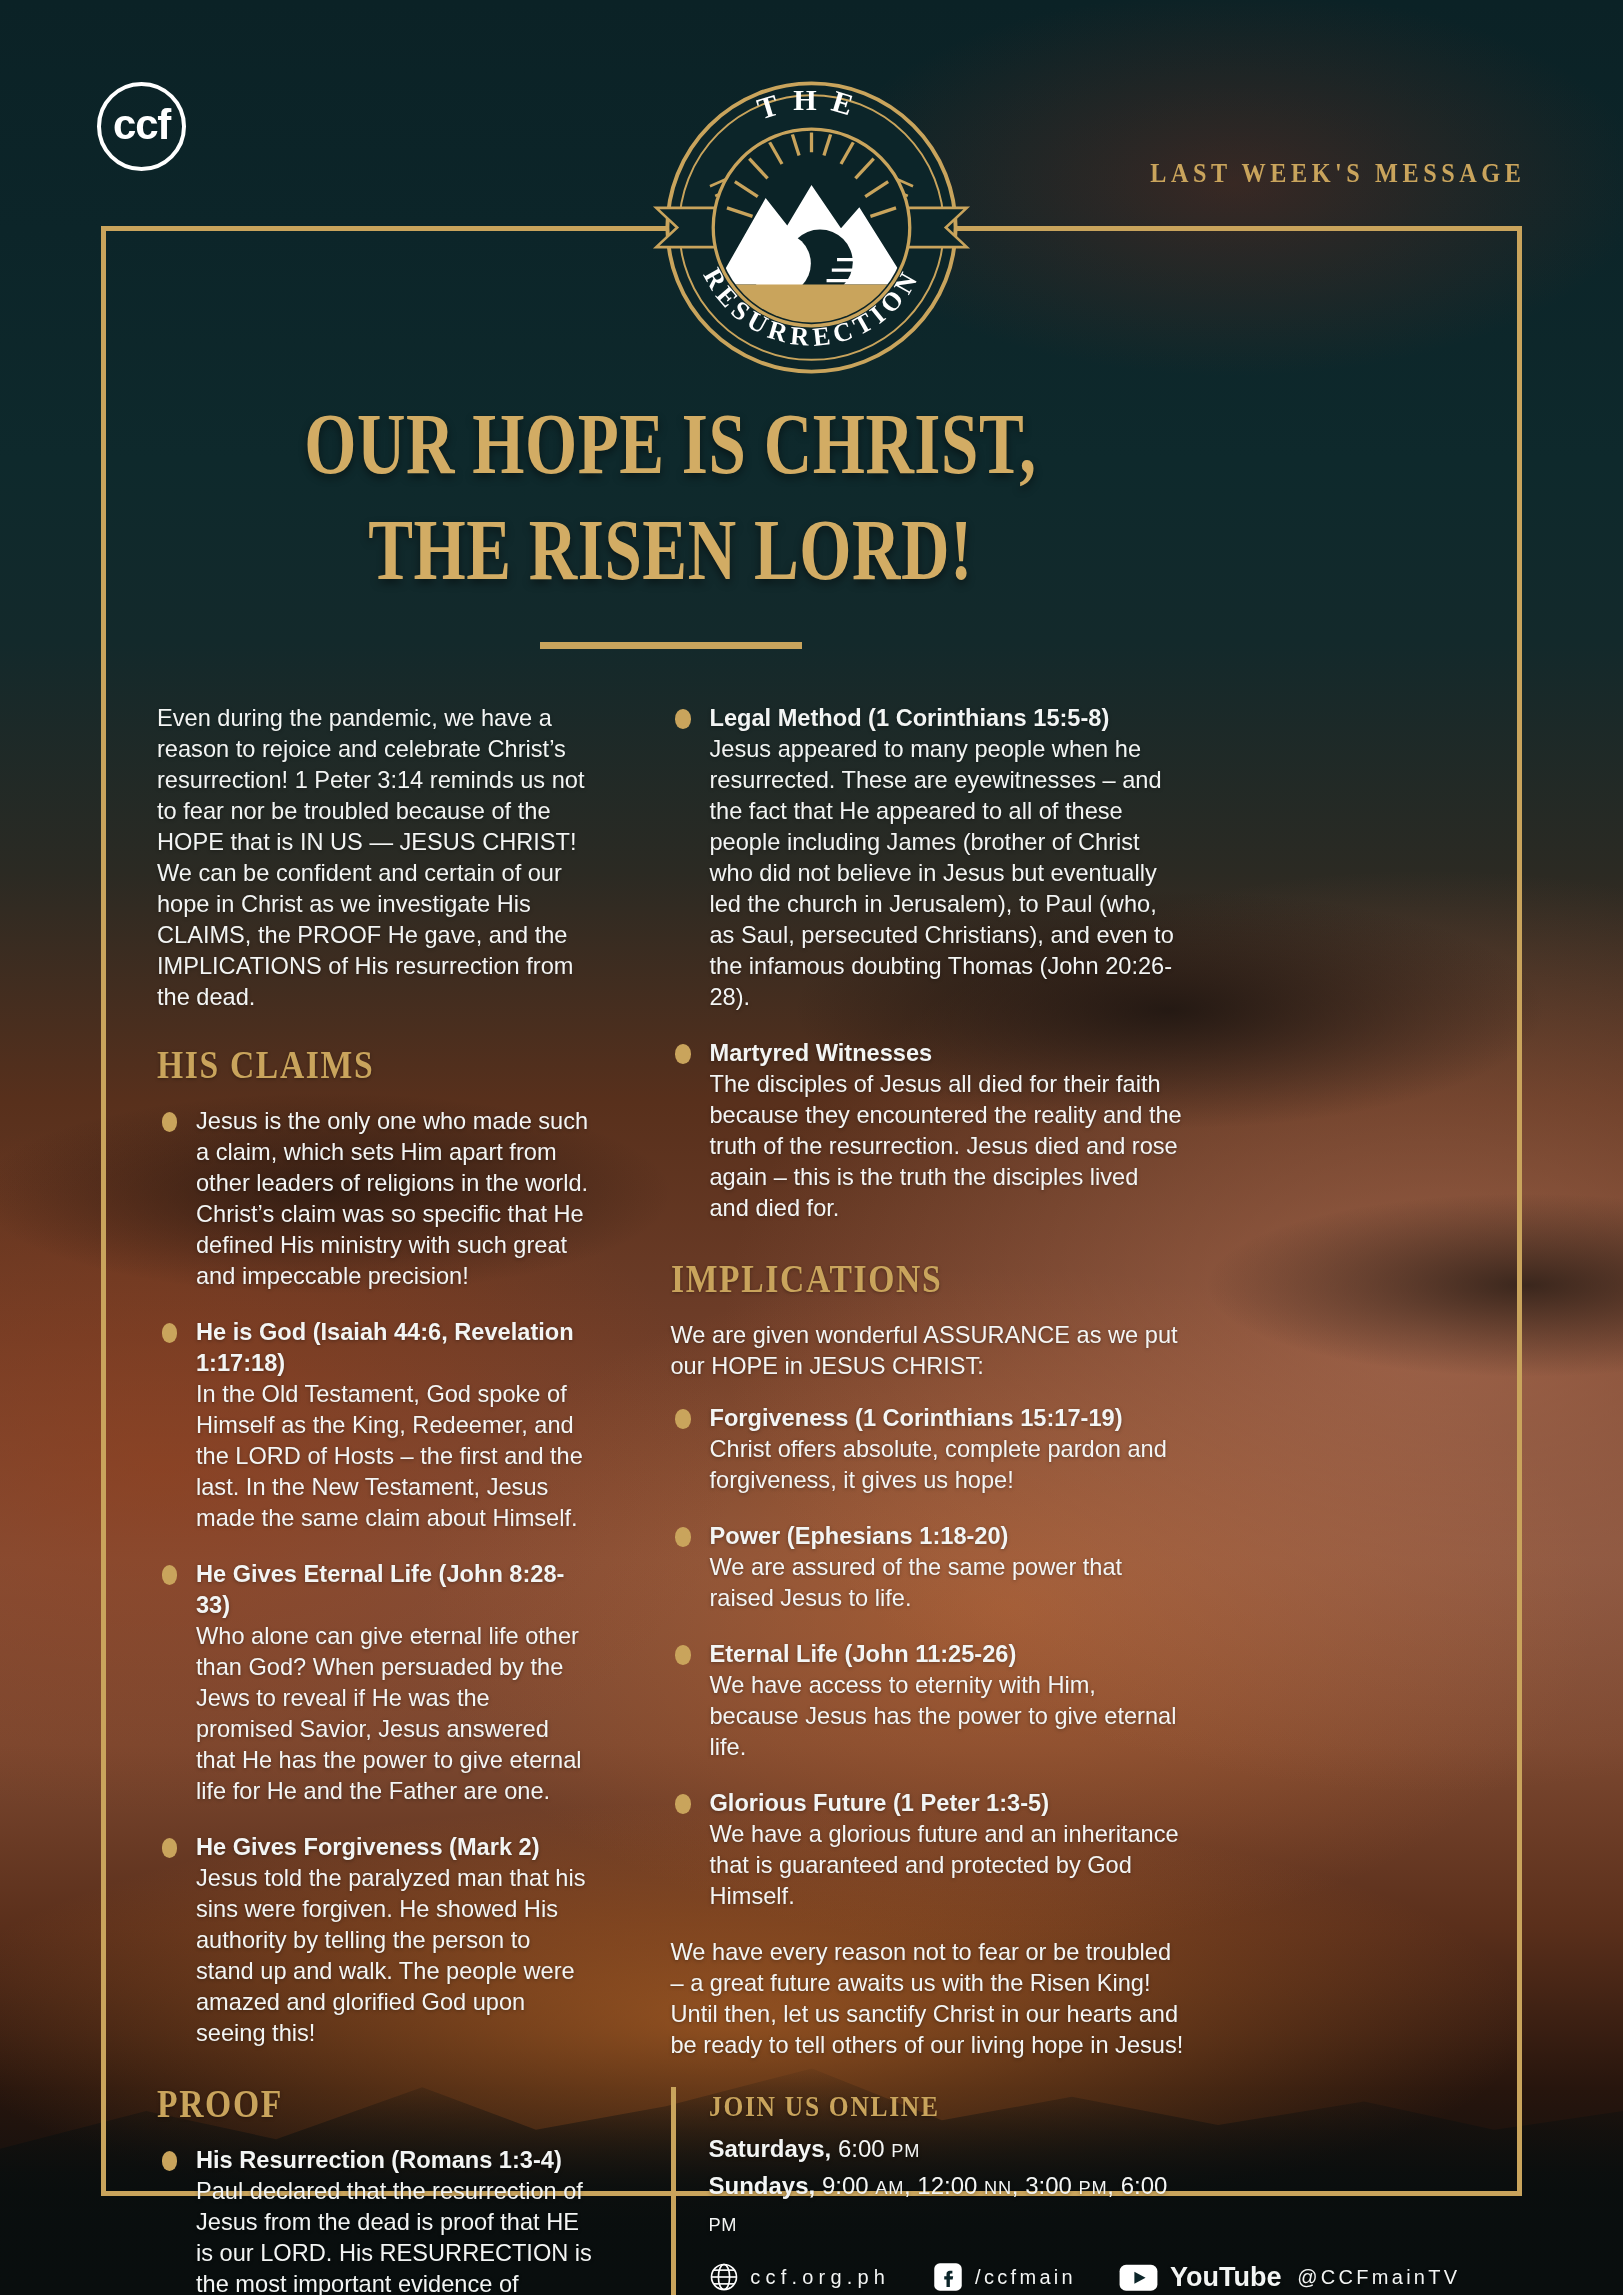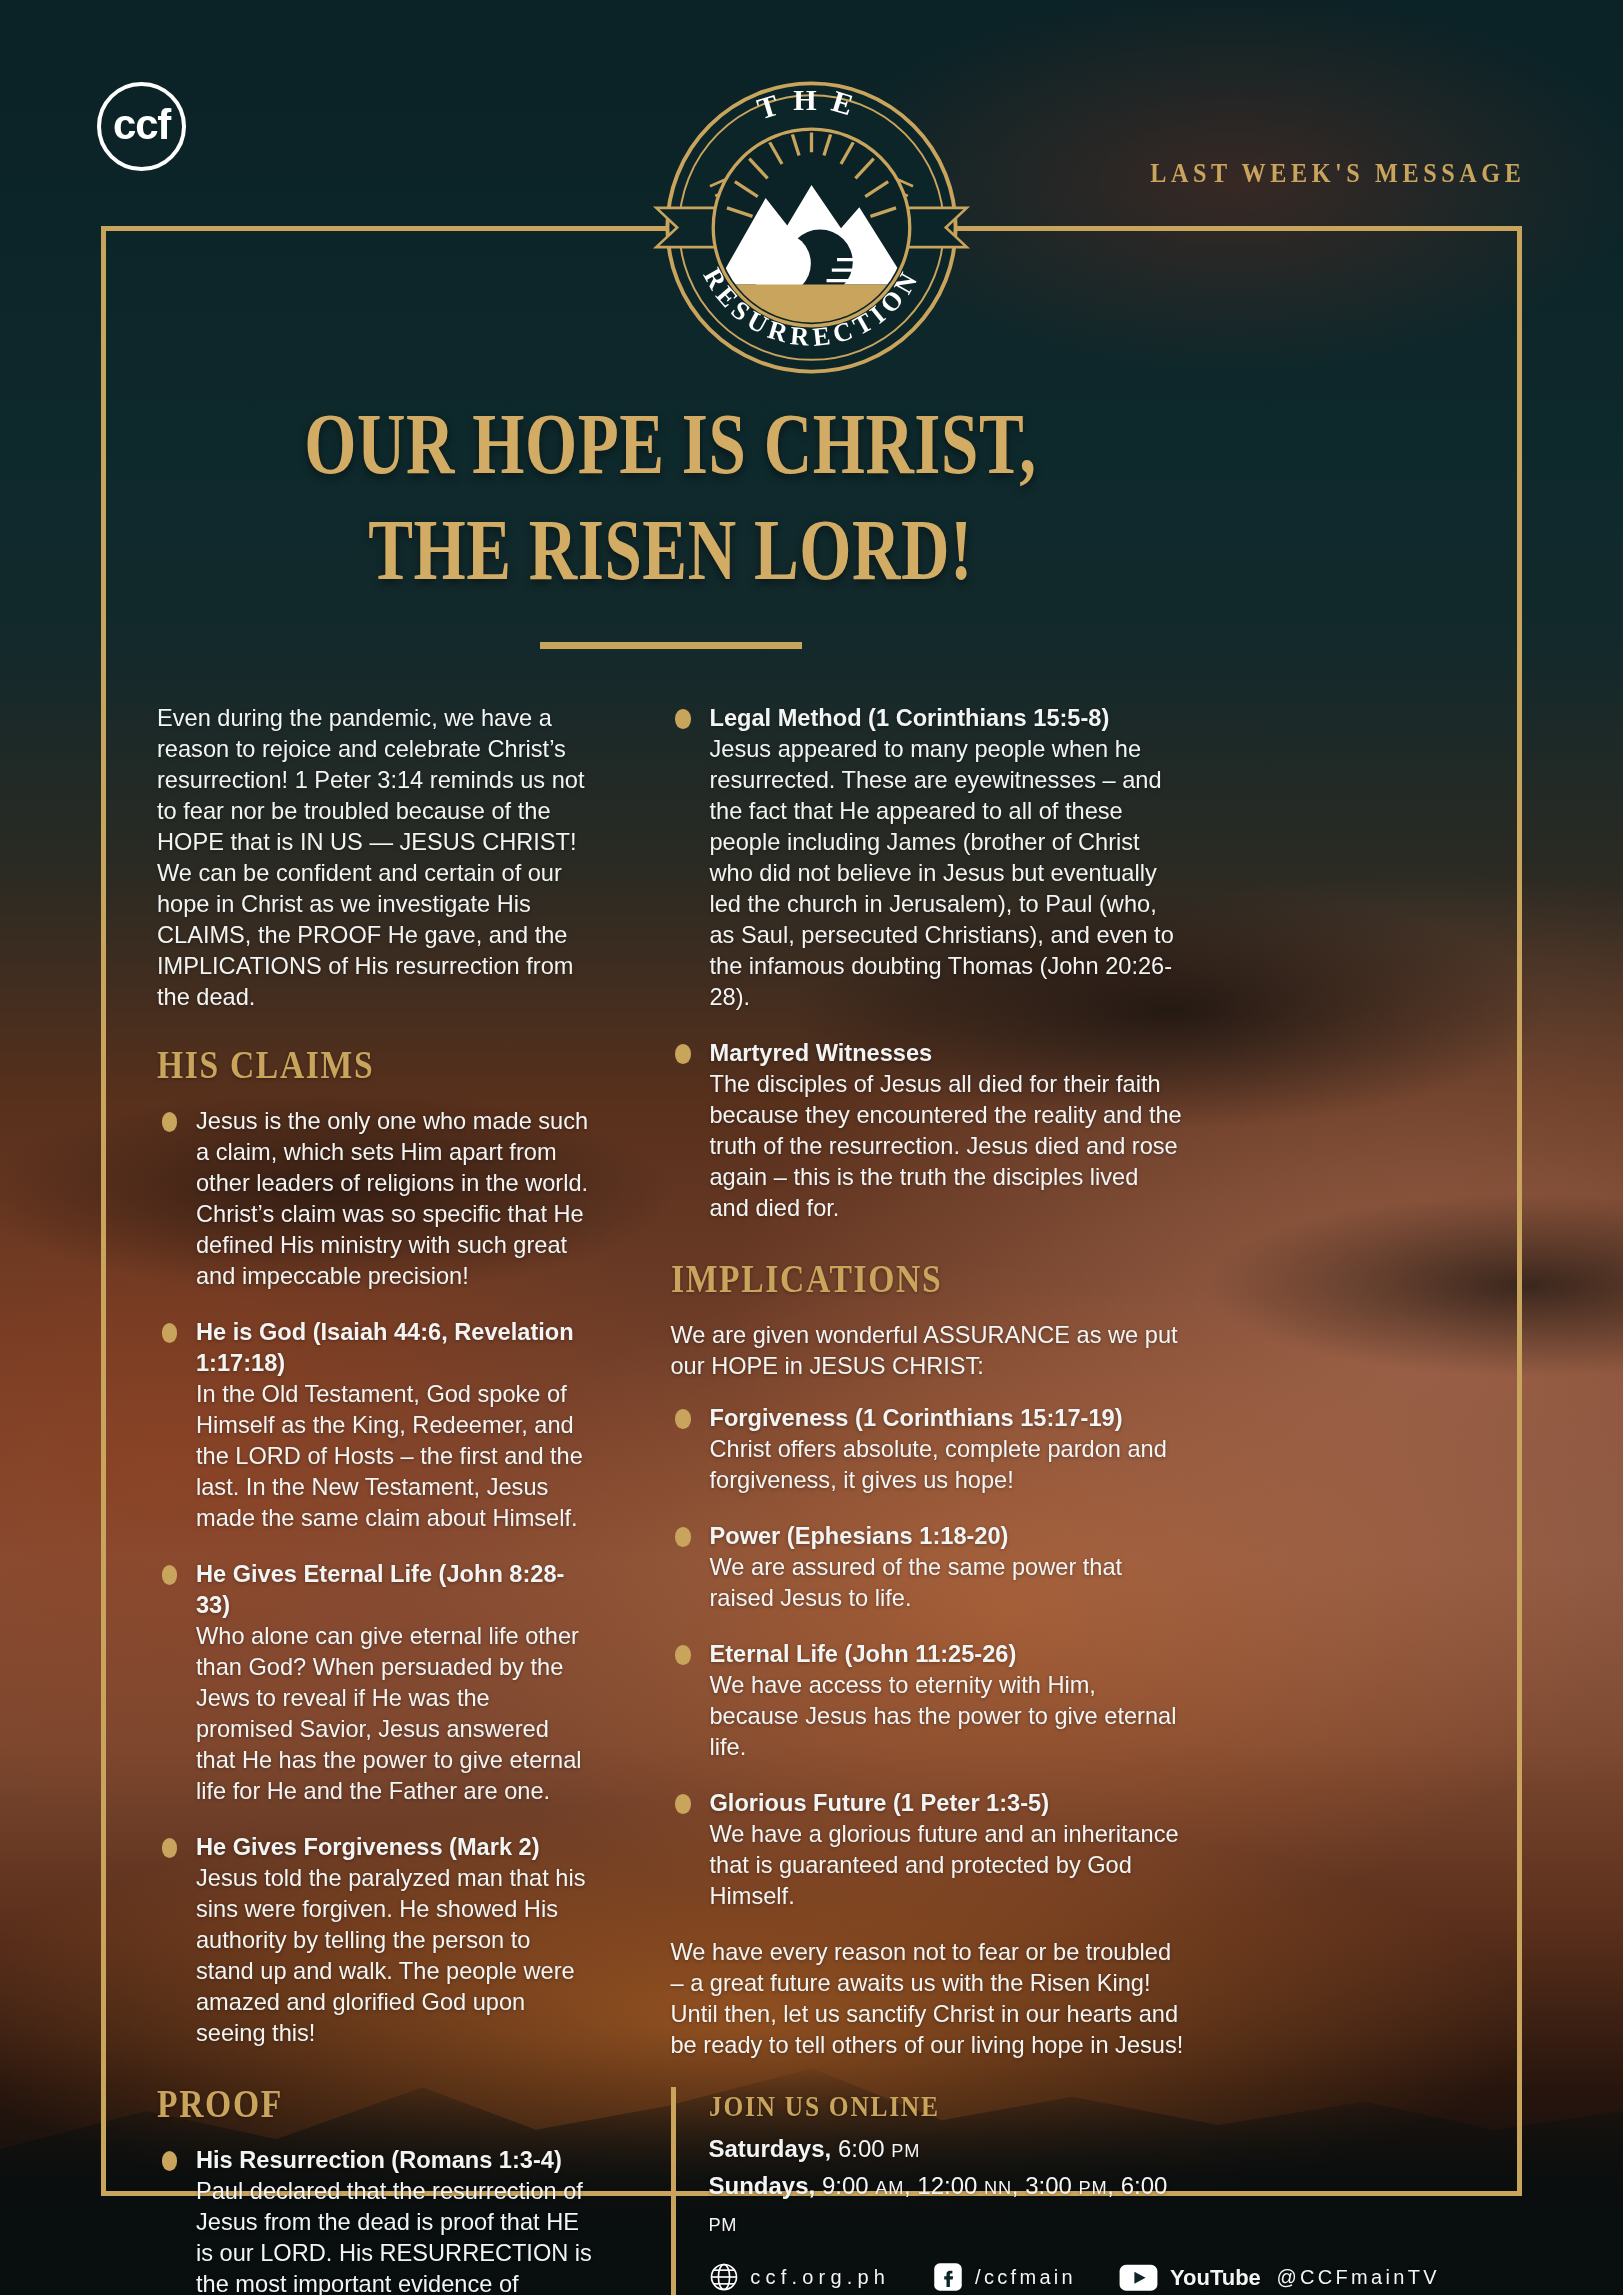--- a/index.html
+++ b/index.html
@@ -73,21 +73,21 @@
   .footer-heading{font-family:"Liberation Serif",serif;font-weight:bold;font-size:30px;
     line-height:31px;color:var(--gold);letter-spacing:2px;margin-bottom:10.5px;
     transform:scaleX(.85);transform-origin:0 50%;white-space:nowrap;}
   .sched{font-size:24px;line-height:35px;}
   .sc{font-size:.76em;letter-spacing:0.7px;}
   .links{display:flex;align-items:center;gap:19.6px;margin:19.6px 0 6.5px;font-size:20px;}
   .link{display:flex;align-items:center;gap:11.8px;white-space:nowrap;}
   .link + .link{margin-left:23.6px;}
   .link-label{letter-spacing:5.2px;}
   .link-label.tight{letter-spacing:3.3px;}
-  .yt-word{font-weight:bold;font-size:22px;letter-spacing:0;margin-right:3.9px;}
+  .yt-word{font-weight:bold;font-size:27px;letter-spacing:0;margin-right:3.9px;}
   .tv-heading{margin-top:31px;}
 </style>
 </head>
 <body>
 
 <div class="page">
   <div class="bg"></div>
 
   <div class="ccf-logo">
     <span>ccf</span>

